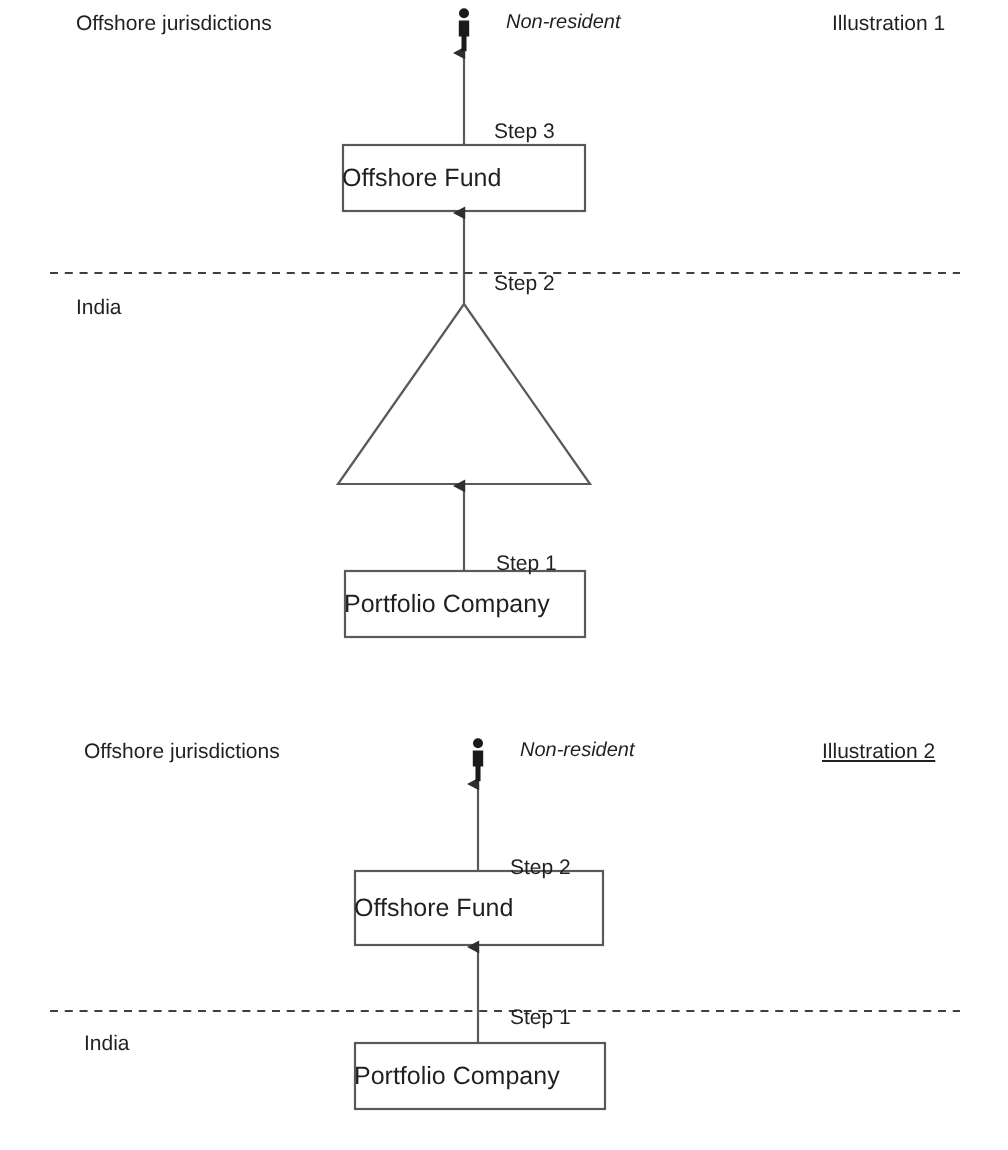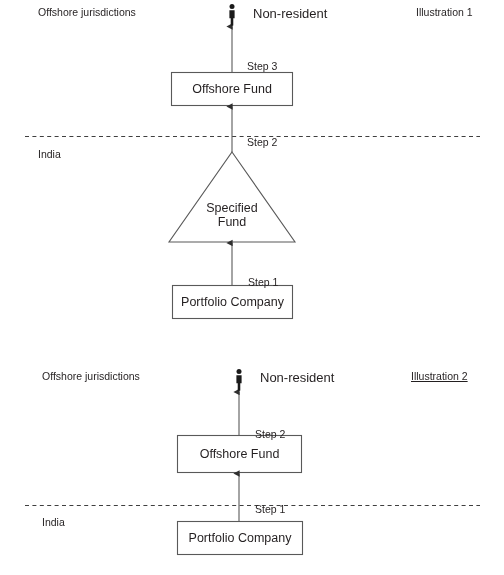--- a/index.html
+++ b/index.html
@@ -31,33 +31,34 @@
   .lbl {
     position: absolute;
     white-space: nowrap;
     line-height: 1;
     color: #231f20;
   }
   .lbl-region {
     font-size: 10.5px;
   }
   .lbl-actor {
-    font-size: 13px;
+    font-size: 10px;
+    font-style: italic;
   }
   .lbl-illus {
     font-size: 10.5px;
   }
   .lbl-step {
     font-size: 10.5px;
     margin-top: 20px;
   }
   .node-text {
     position: absolute;
     white-space: nowrap;
-    text-align: center;
+    text-align: left;
     font-size: 12.5px;
     line-height: 14px;
     color: #231f20;
   }
   .node-text.two-line {
     white-space: normal;
   }
 </style>
 </head>
 <body>
@@ -117,24 +118,20 @@
   <div class="lbl lbl-illus" style="left:416px; top:7px;">Illustration 1</div>
 
   <div class="lbl lbl-step" style="left:247px; top:41px;">Step 3</div>
 
   <div class="node-text" style="left:171px; top:82px; width:122px;">Offshore Fund</div>
 
   <div class="lbl lbl-step" style="left:247px; top:117px;">Step 2</div>
 
   <div class="lbl lbl-region" style="left:38px; top:149px;">India</div>
 
-  <div class="node-text two-line" style="left:182px; top:201px; width:100px;">
-    <span>Specified</span><br>
-    <span>Fund</span>
-  </div>
 
   <div class="lbl lbl-step" style="left:248px; top:257px;">Step 1</div>
 
   <div class="node-text" style="left:172px; top:295px; width:121px;">Portfolio Company</div>
 
   <div class="lbl lbl-region" style="left:42px; top:371px;">Offshore jurisdictions</div>
 
   <div class="lbl lbl-actor" style="left:260px; top:371px;">Non-resident</div>
 
   <div class="lbl lbl-illus" style="left:411px; top:371px;text-decoration:underline;">Illustration 2</div>

